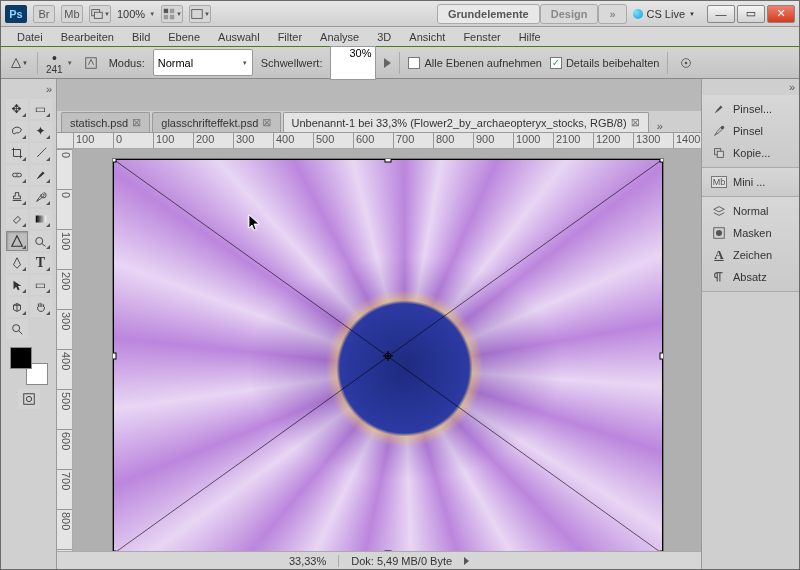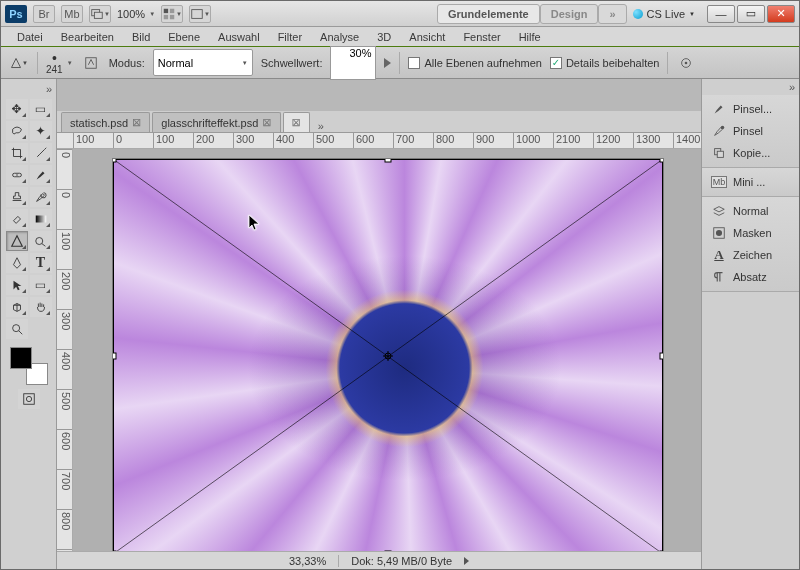--- a/index.html
+++ b/index.html
@@ -339,20 +339,21 @@
       <div class="doctabs">
         <div class="doctab">
             <span>statisch.psd</span>
             <span class="x">⊠</span>
           </div>
         <div class="doctab">
             <span>glasschrifteffekt.psd</span>
             <span class="x">⊠</span>
           </div>
         <div class="doctab active">
+            <span>Unbenannt-1 bei 33,3% (Flower2_by_archaeopteryx_stocks, RGB/8)</span>
             <span class="x">⊠</span>
           </div>
         <div class="arrow">»</div>
       </div>
       <div class="ruler-top" id="rtop">
           <div class="tick">100</div>
           <div class="tick">0</div>
           <div class="tick">100</div>
           <div class="tick">200</div>
           <div class="tick">300</div>

